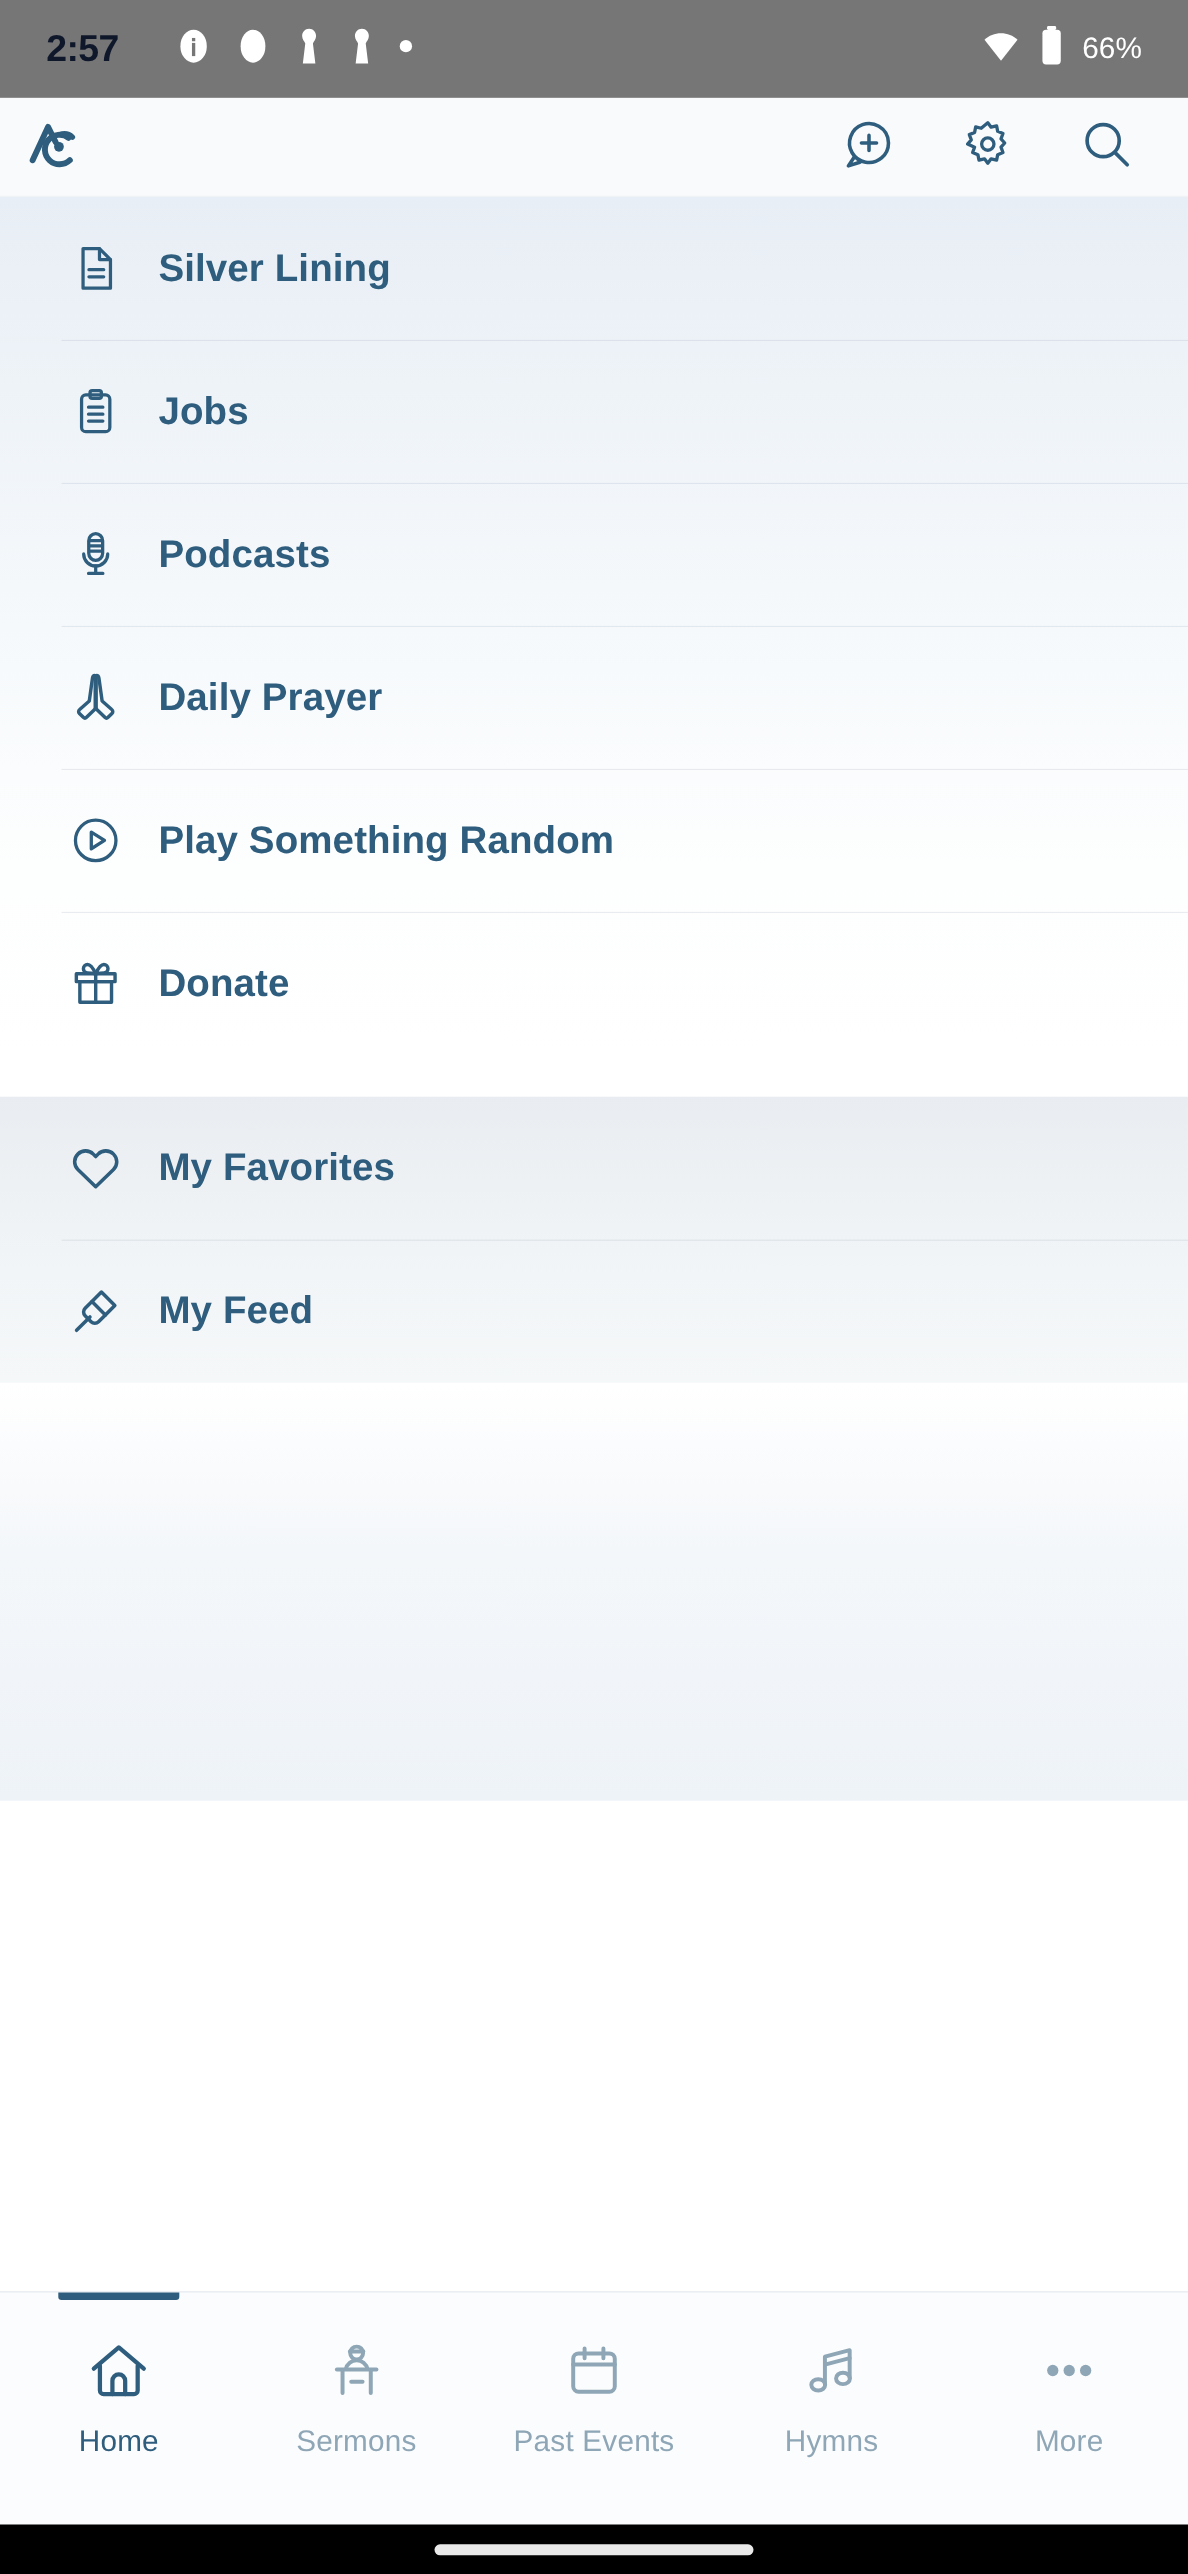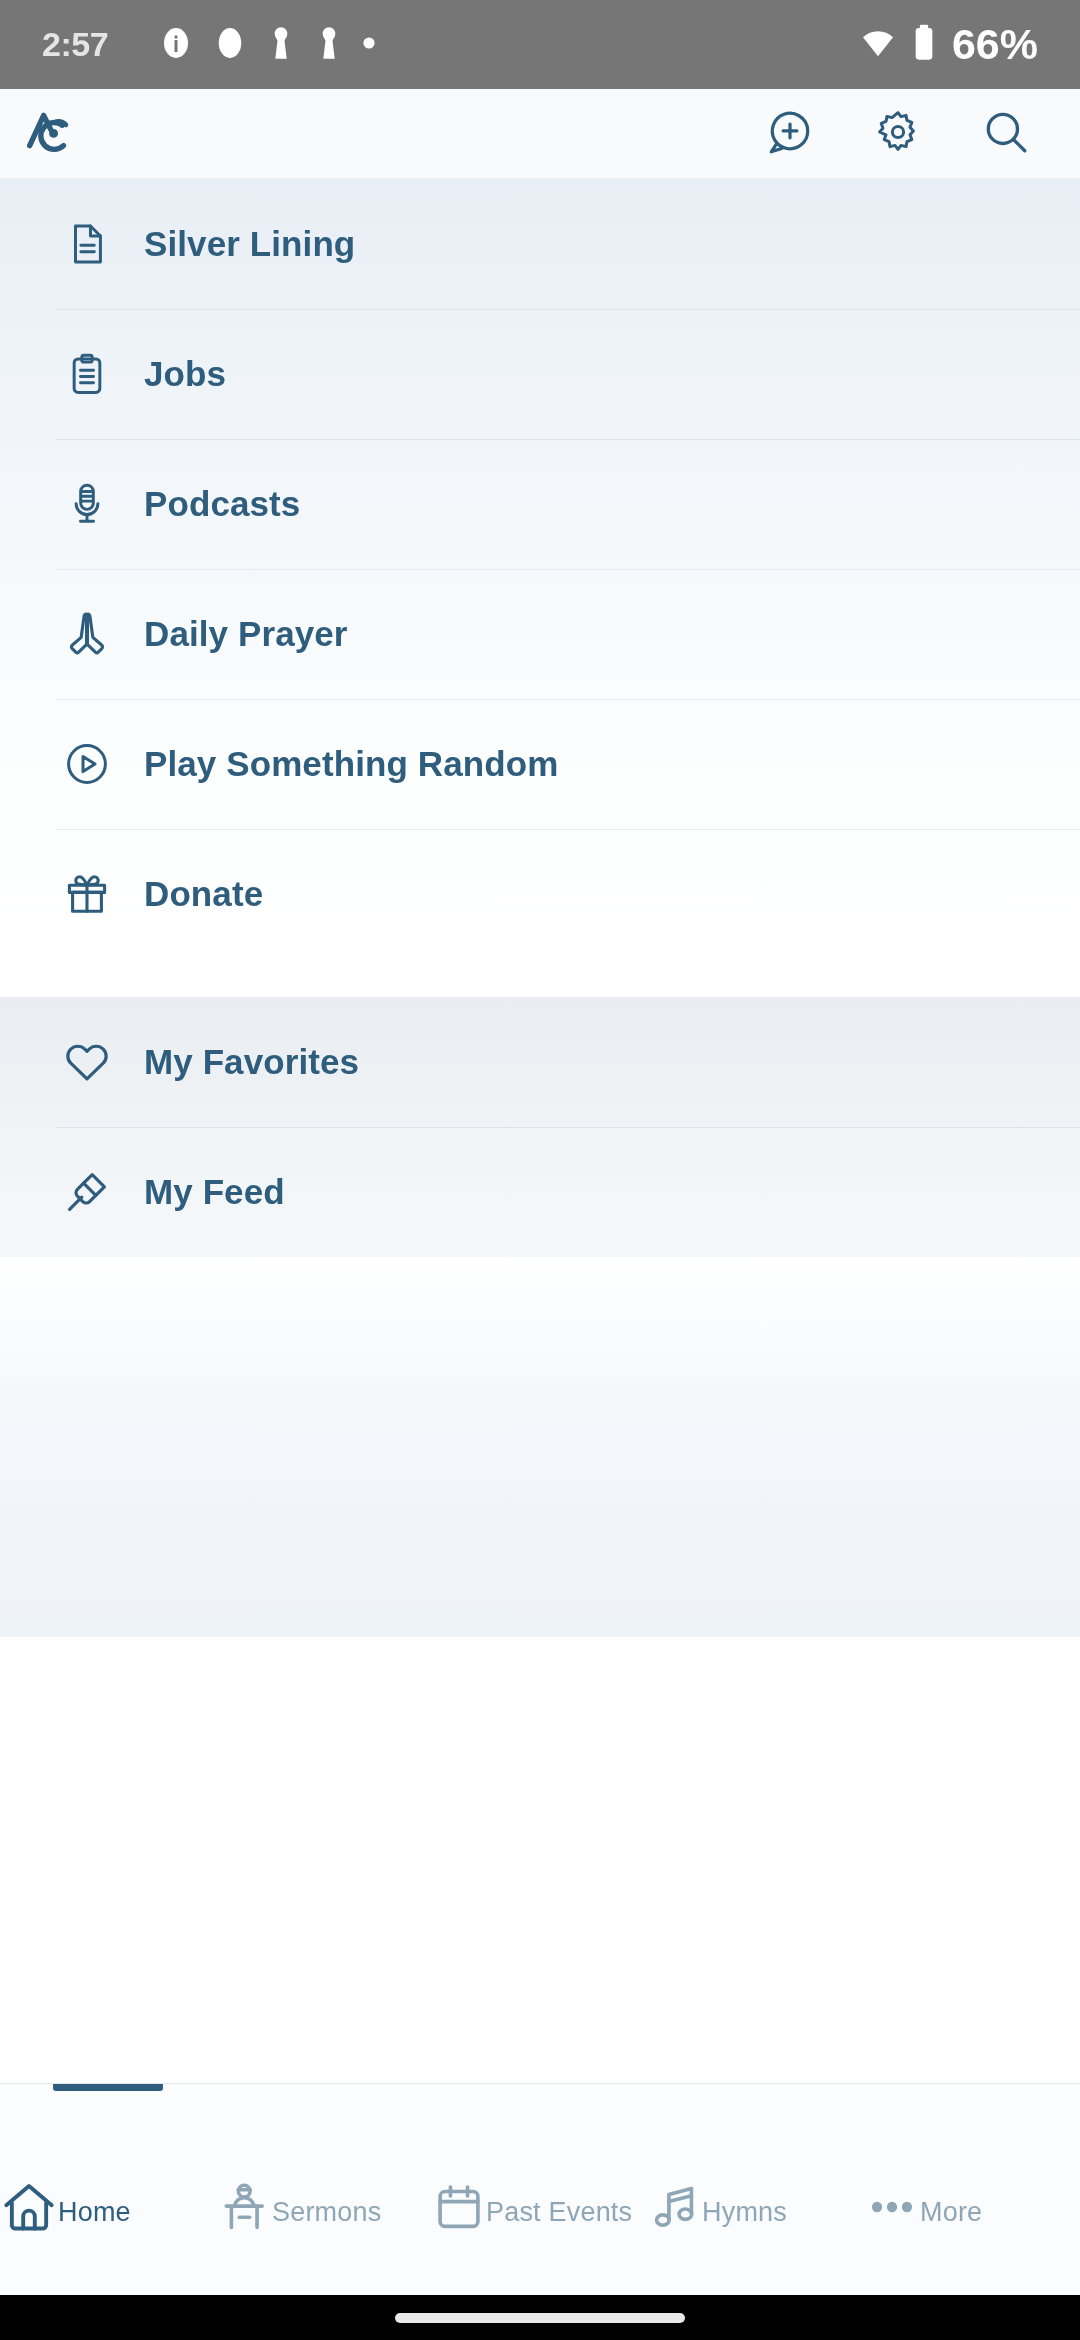--- a/index.html
+++ b/index.html
@@ -17,27 +17,27 @@
 
   
   .statusbar {
     position:absolute; top:0; left:0;
     width:1080px; height:89px;
     background:#767676;
     display:flex; align-items:center;
     padding:0 42px;
   }
   .sb-time {
-    color:#e5e5e5; font-size:34px; font-weight:700;
+    color:#0f172a; font-size:34px; font-weight:700;
     letter-spacing:-0.5px;
     margin-right:32px;
   }
   .sb-left { display:flex; align-items:center; gap:18px; flex:1; }
   .sb-right { display:flex; align-items:center; gap:14px; }
-  .sb-pct { color:#fff; font-size:43px; font-weight:700; margin-left:2px;}
+  .sb-pct { color:#fff; font-size:27px; font-weight:400; margin-left:2px;}
   .sb-ico { display:block; }
 
   
   .appbar {
     position:absolute; top:89px; left:0;
     width:1080px; height:90px;
     background:#f8fafb;
     display:flex; align-items:center;
     padding:0 28px 0 22px;
     border-bottom:1px solid #edf1f4;
@@ -92,21 +92,21 @@
   .bottomnav {
     position:absolute; bottom:45px; left:0;
     width:1080px; height:212px;
     background:#fbfcfd;
     border-top:1px solid #e4e9ee;
     display:flex;
   }
   .tab {
     flex:1;
     position:relative;
-    display:flex; flex-direction:row;
+    display:flex; flex-direction:column;
     align-items:center; justify-content:flex-start;
     padding-top:34px;
   }
   .tab .indicator {
     position:absolute; top:0; left:50%;
     transform:translateX(-50%);
     width:110px; height:7px;
     background:#2e5d7d;
     border-radius:0 0 3px 3px;
     display:none;

